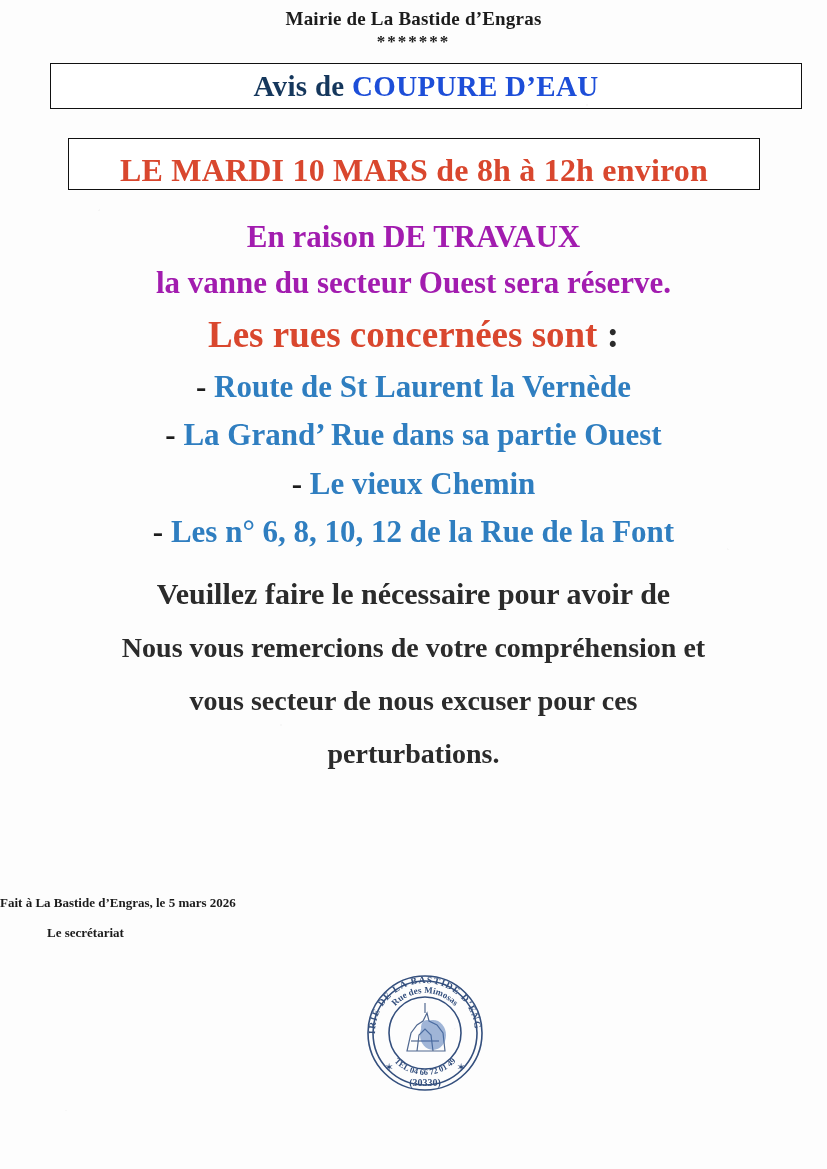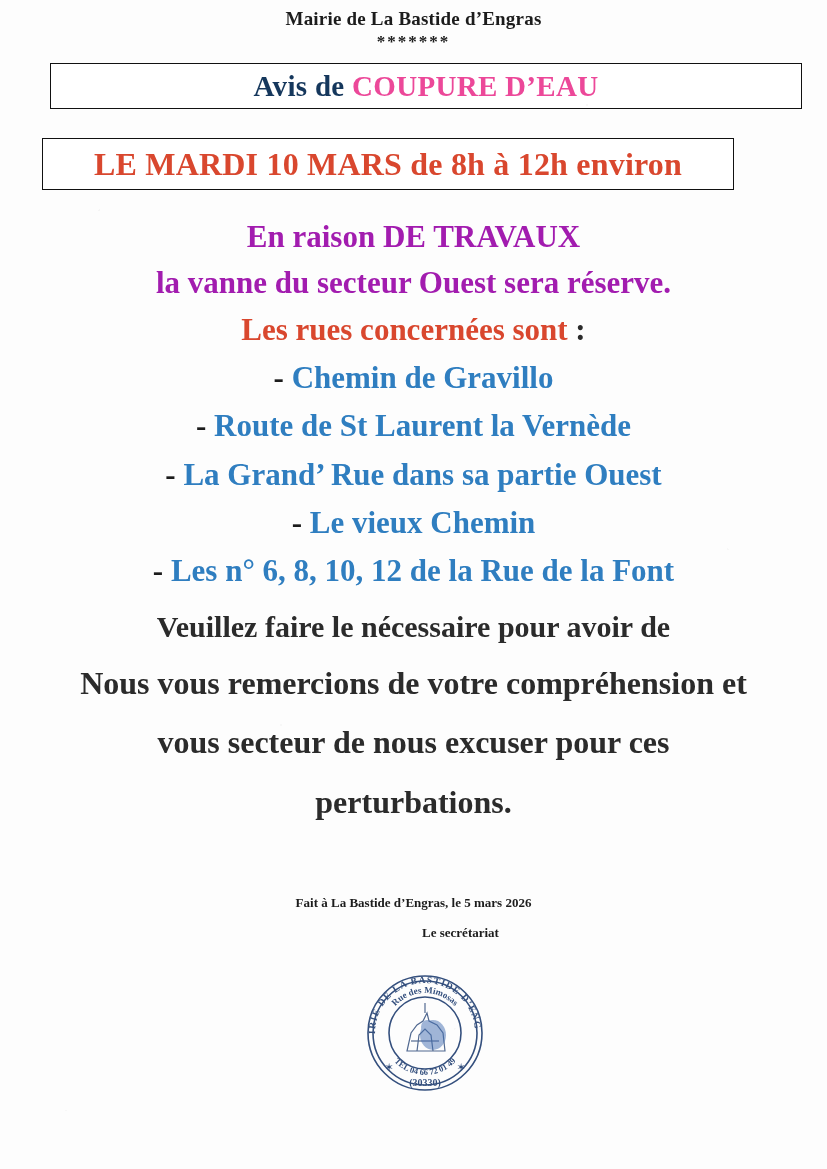--- a/index.html
+++ b/index.html
@@ -66,34 +66,35 @@
     justify-content: center;
     background: #fff;
   }
   #box-avis {
     left: 50px;
     top: 63px;
     width: 752px;
     height: 46px;
   }
   #box-date {
-    left: 42px;
+    left: 68px;
     top: 138px;
     width: 692px;
     height: 52px;
+    align-items: flex-end;
   }
 
   .avis-line {
     font-weight: bold;
     font-size: 29px;
     white-space: nowrap;
     letter-spacing: .3px;
   }
   .avis-dark { color: #15375c; }
-  .avis-blue { color: #ec4899; text-align: center; }
+  .avis-blue { color: #1d4ed8; text-align: center; }
 
   .date-line {
     font-weight: bold;
     font-size: 32px;
     color: #d9472e;
     white-space: nowrap;
     letter-spacing: .2px;
   }
 
   
@@ -105,21 +106,21 @@
     text-align: center;
   }
   .reason {
     font-weight: bold;
     font-size: 31px;
     color: #a21caf;
     line-height: 1.48;
   }
   .streets-head {
     font-weight: bold;
-    font-size: 31px;
+    font-size: 37px;
     line-height: 1.55;
     color: #2b2b2b;
     font-family: Liberation Serif, serif;
   }
   .streets-head .red { color: #d9472e; }
 
   .street {
     font-weight: bold;
     font-size: 31px;
     line-height: 1.56;
@@ -127,35 +128,34 @@
     white-space: nowrap;
   }
   .street .name { color: #2f7ec0; }
   .street .dash { color: #1c1c1c; }
 
   .advice {
     font-weight: bold;
     font-size: 30px;
     color: #2b2b2b;
     line-height: 1.5;
-    margin-top: 8px;
+    margin-top: 14px;
   }
   .thanks {
     font-weight: bold;
-    font-size: 32px;
+    font-size: 28px;
     color: #2b2b2b;
     line-height: 1.55;
     margin-top: 10px;
   }
 
   .signoff {
     position: absolute;
     left: 0;
     width: 827px;
-    text-align: center;
     font-weight: bold;
     color: #1c1c1c;
   }
   #signoff-place { top: 895px; font-size: 13px; }
   #signoff-role  { top: 925px; font-size: 13px; margin-left: 47px; }
 
   
   .stamp-wrap {
     position: absolute;
     left: 361px;
@@ -184,24 +184,20 @@
   </div>
 
   <div class="body-block">
     <div class="reason">En raison DE TRAVAUX</div>
     <div class="reason">la vanne du secteur Ouest sera réserve.</div>
 
     <div class="streets-head">
       <span class="red">Les rues concernées sont</span><span> :</span>
     </div>
 
-    <div class="street">
-      <span class="dash">-</span>
-      <span class="name">Chemin de Gravillo</span>
-    </div>
     <div class="street">
       <span class="dash">-</span>
       <span class="name">Route de St Laurent la Vernède</span>
     </div>
     <div class="street">
       <span class="dash">-</span>
       <span class="name">La Grand’ Rue dans sa partie Ouest</span>
     </div>
     <div class="street">
       <span class="dash">-</span>

